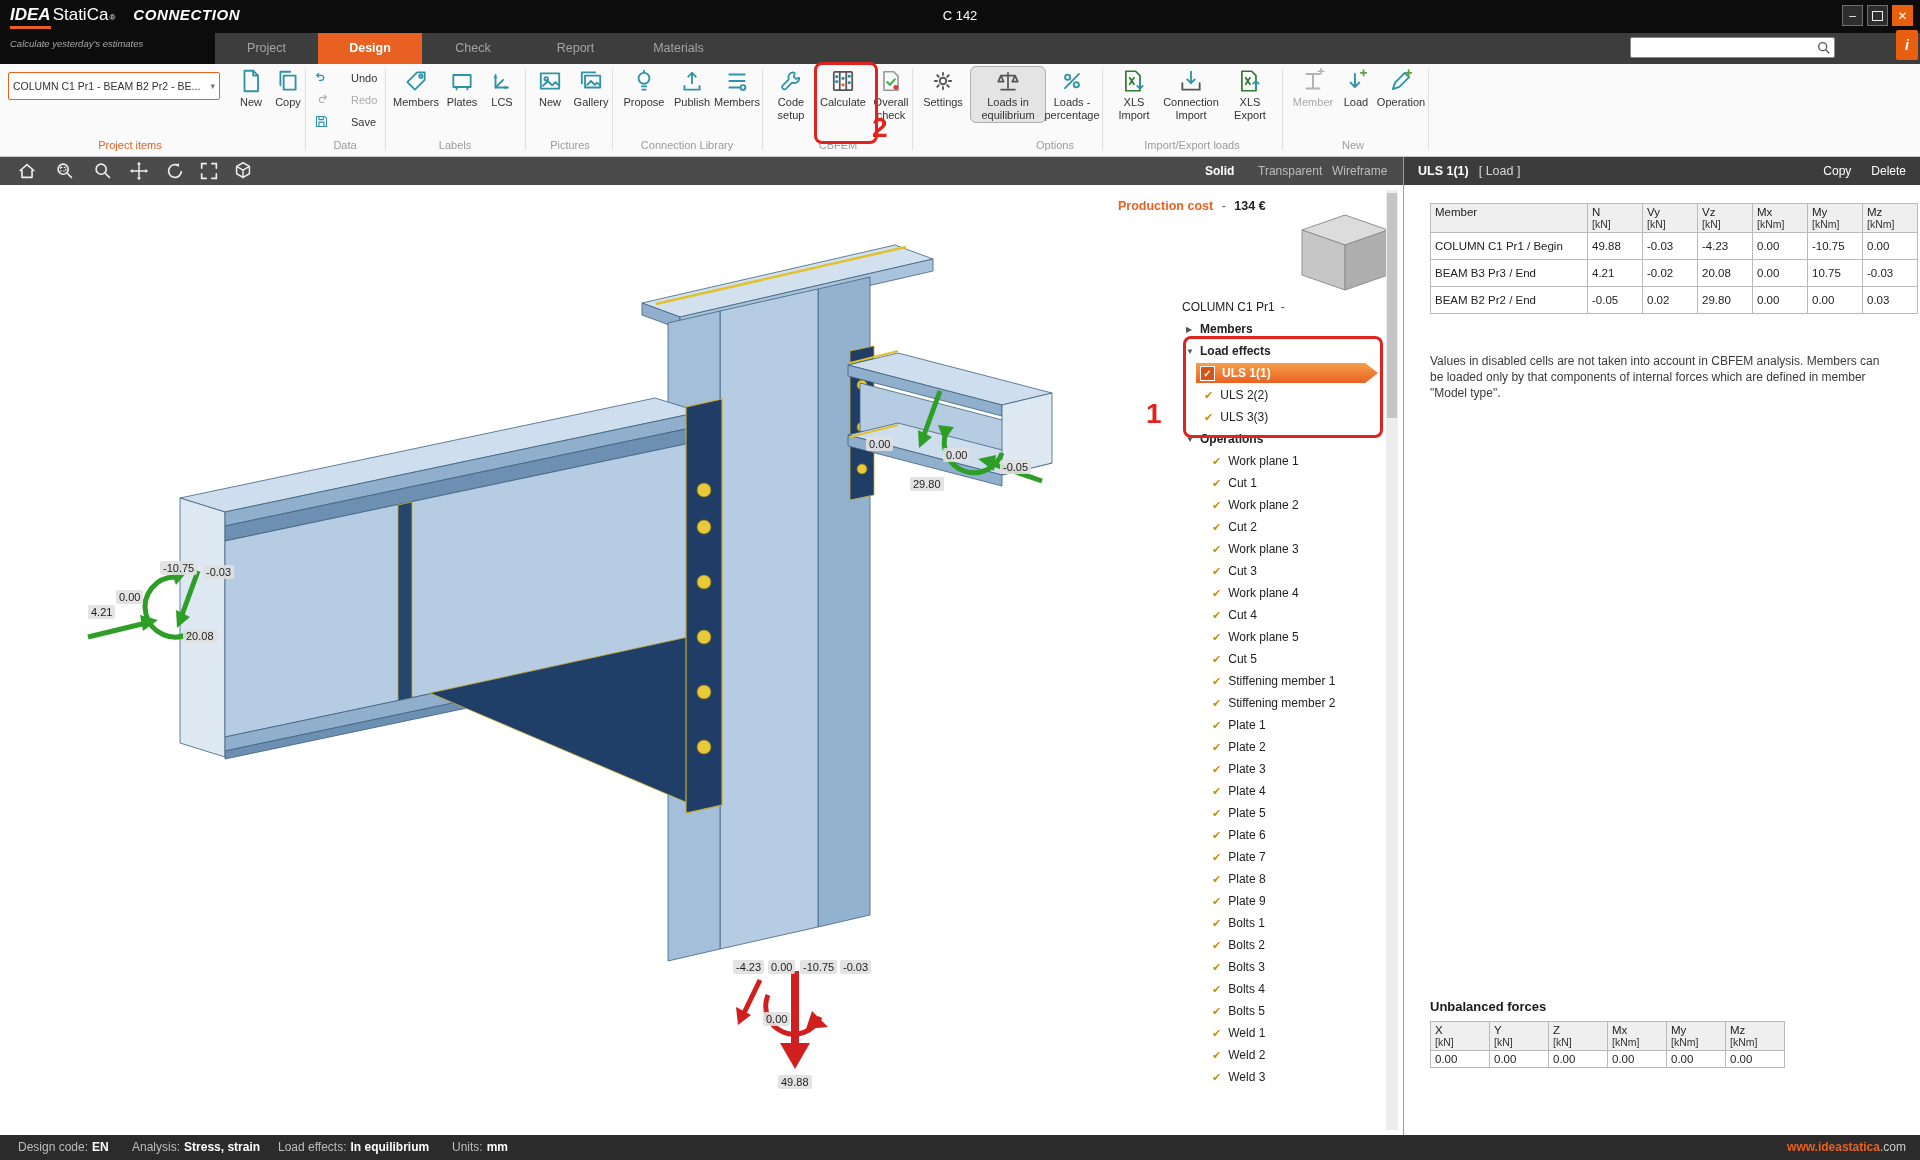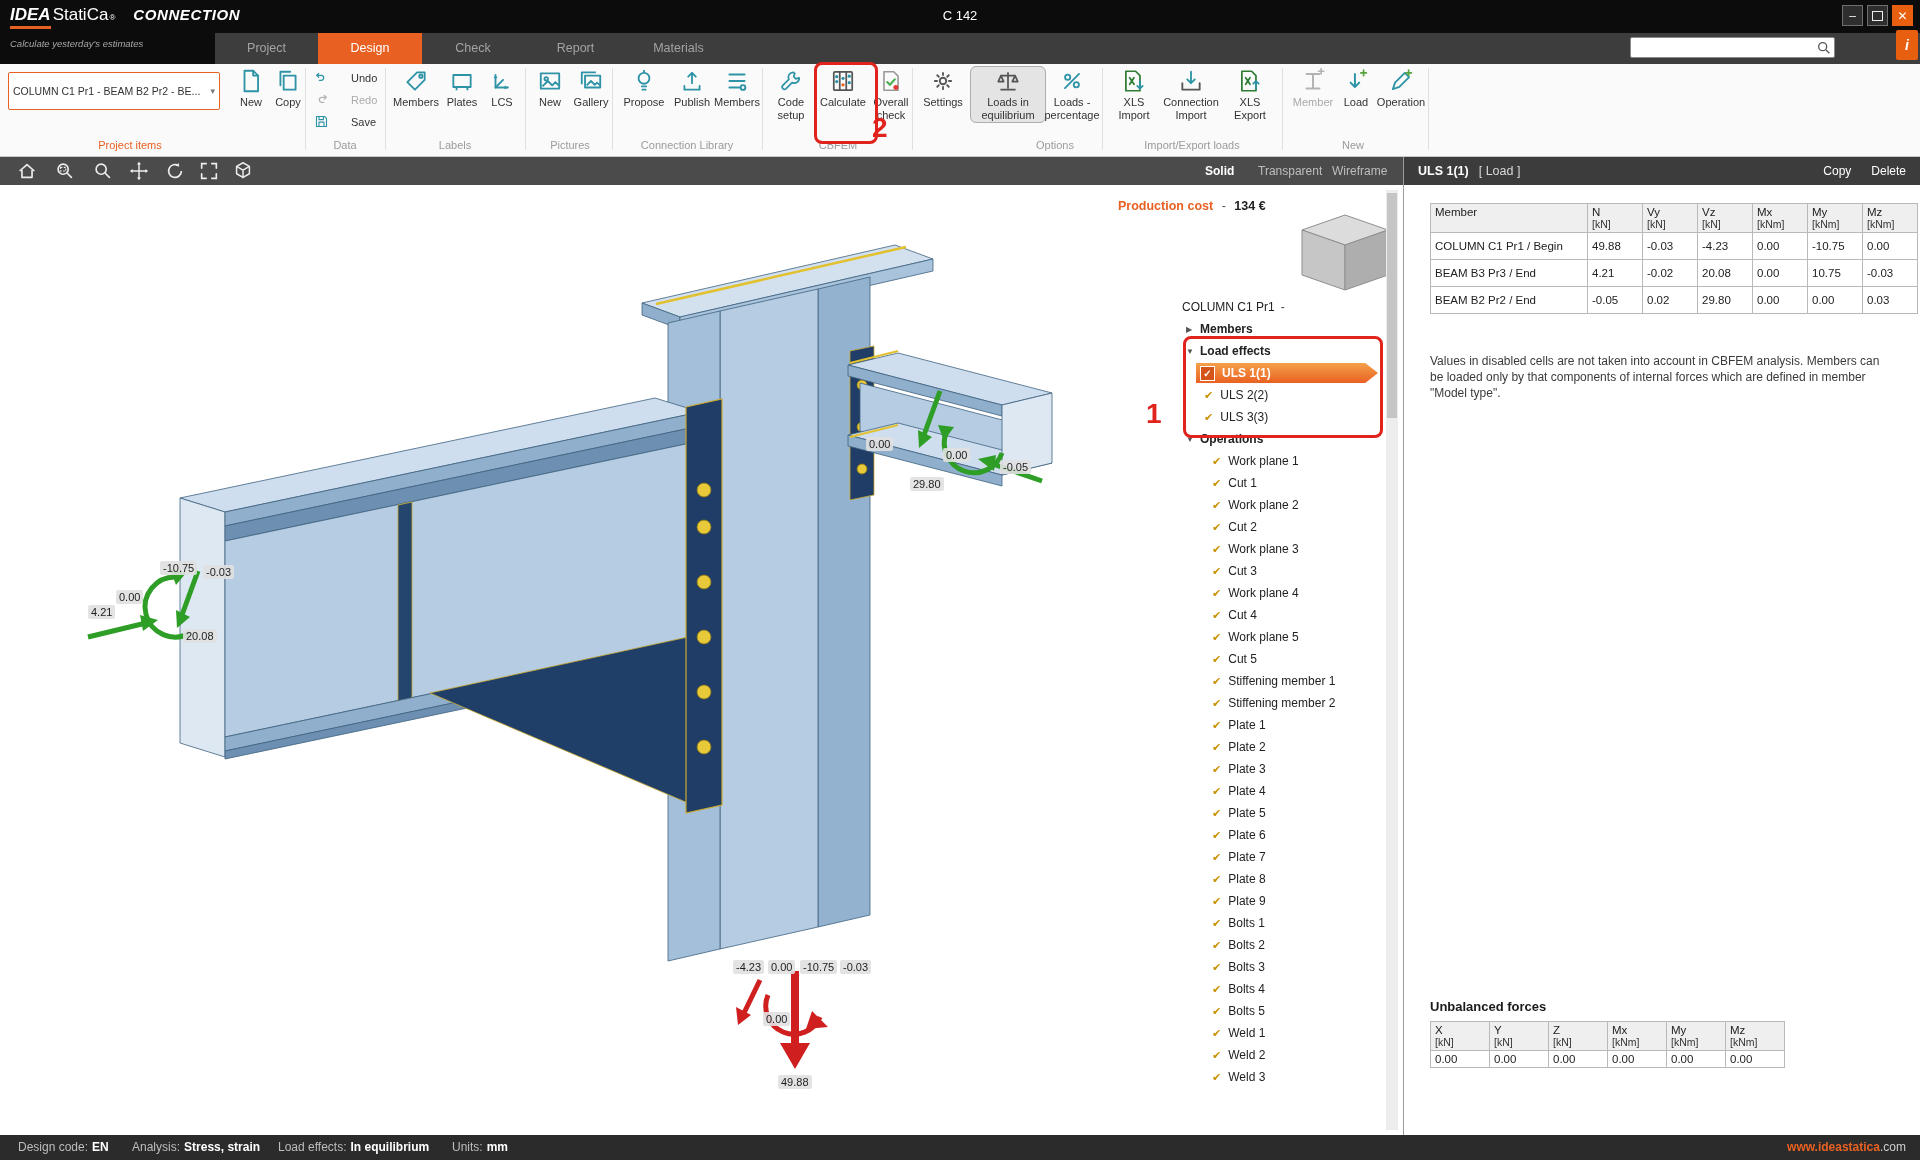--- a/index.html
+++ b/index.html
@@ -15,39 +15,39 @@
   .doc-title{position:absolute;left:50%;top:8px;transform:translateX(-50%);font-size:13px;}
   .winbtn{position:absolute;top:5px;width:21px;height:21px;display:flex;align-items:center;justify-content:center;
           font-size:12px;background:#2e2e2e;border:1px solid #6f6f6f;color:#eee;box-sizing:border-box;}
   .winbtn.close{background:#e8600f;border-color:#e8600f;color:#fff;}
   .restore-glyph{width:9px;height:8px;border:1.5px solid #eee;}
   
   .tabrow{position:absolute;left:0;top:33px;width:1920px;height:31px;background:#3d3d3d;}
   .tabrow-left{position:absolute;left:0;top:0;width:215px;height:31px;background:#0c0c0c;}
   .tagline{position:absolute;left:10px;top:5px;font-size:9.5px;font-style:italic;color:#a8a8a8;white-space:nowrap;}
   .tab{position:absolute;top:0;height:31px;line-height:31px;text-align:center;color:#a3a3a3;font-size:12.5px;}
-  .tab.active{background:#e96122;color:#fff;font-weight:normal;}
+  .tab.active{background:#e96122;color:#fff;font-weight:bold;}
   .searchbox{position:absolute;left:1630px;top:37px;width:205px;height:21px;background:#fff;border:1px solid #888;
              border-radius:2px;box-sizing:border-box;}
   .searchbox input{position:absolute;left:3px;top:1px;width:178px;height:16px;border:none;outline:none;font-size:11px;}
   .searchbox svg{position:absolute;right:2px;top:2px;}
   .infobtn{position:absolute;left:1896px;top:30px;width:22px;height:30px;background:#e8600f;color:#fff;font-weight:bold;
            font-style:italic;display:flex;align-items:center;justify-content:center;font-size:14px;border-radius:2px;}
   
   .ribbon{position:absolute;left:0;top:64px;width:1920px;height:93px;background:#fafafa;border-bottom:1px solid #c9c9c9;box-sizing:border-box;}
   .gsep{position:absolute;top:4px;height:82px;width:1px;background:#e0e0e0;}
   .gcap{position:absolute;top:75px;transform:translateX(-50%);font-size:11px;color:#9b9b9b;white-space:nowrap;}
   .gcap.accent{color:#e96122;}
   .rb{position:absolute;top:4px;display:flex;flex-direction:column;align-items:center;gap:2px;font-size:11px;
       color:#333;text-align:center;line-height:1.15;}
   .rb.pressed{background:#e4e4e4;border:1px solid #adadad;border-radius:6px;padding:1px 2px;margin-top:-2px;}
   .rb.disabled{color:#a9a9a9;}
   .rsm{position:absolute;display:flex;align-items:center;gap:22px;font-size:11px;color:#333;}
   .rsm.disabled{color:#ababab;}
-  .combo{position:absolute;left:8px;top:8px;width:212px;height:38px;border:1.5px solid #e96122;background:#fff;
+  .combo{position:absolute;left:8px;top:8px;width:212px;height:28px;border:1.5px solid #e96122;background:#fff;
          border-radius:2px;display:flex;align-items:center;font-size:10.5px;color:#333;padding:0 4px;
          white-space:nowrap;overflow:hidden;box-sizing:border-box;}
   .combo .carat{margin-left:auto;color:#777;font-size:9px;}
   
   .vtoolbar{position:absolute;left:0;top:157px;width:1403px;height:28px;background:#4b4b4b;}
   .vtb{position:absolute;top:3px;}
   .vmode{position:absolute;top:0;height:28px;line-height:28px;font-size:12px;color:#bdbdbd;}
   .vmode.active{color:#fff;font-weight:bold;text-align:center;}
   
   .viewport{position:absolute;left:0;top:185px;width:1403px;height:950px;background:#fff;}

